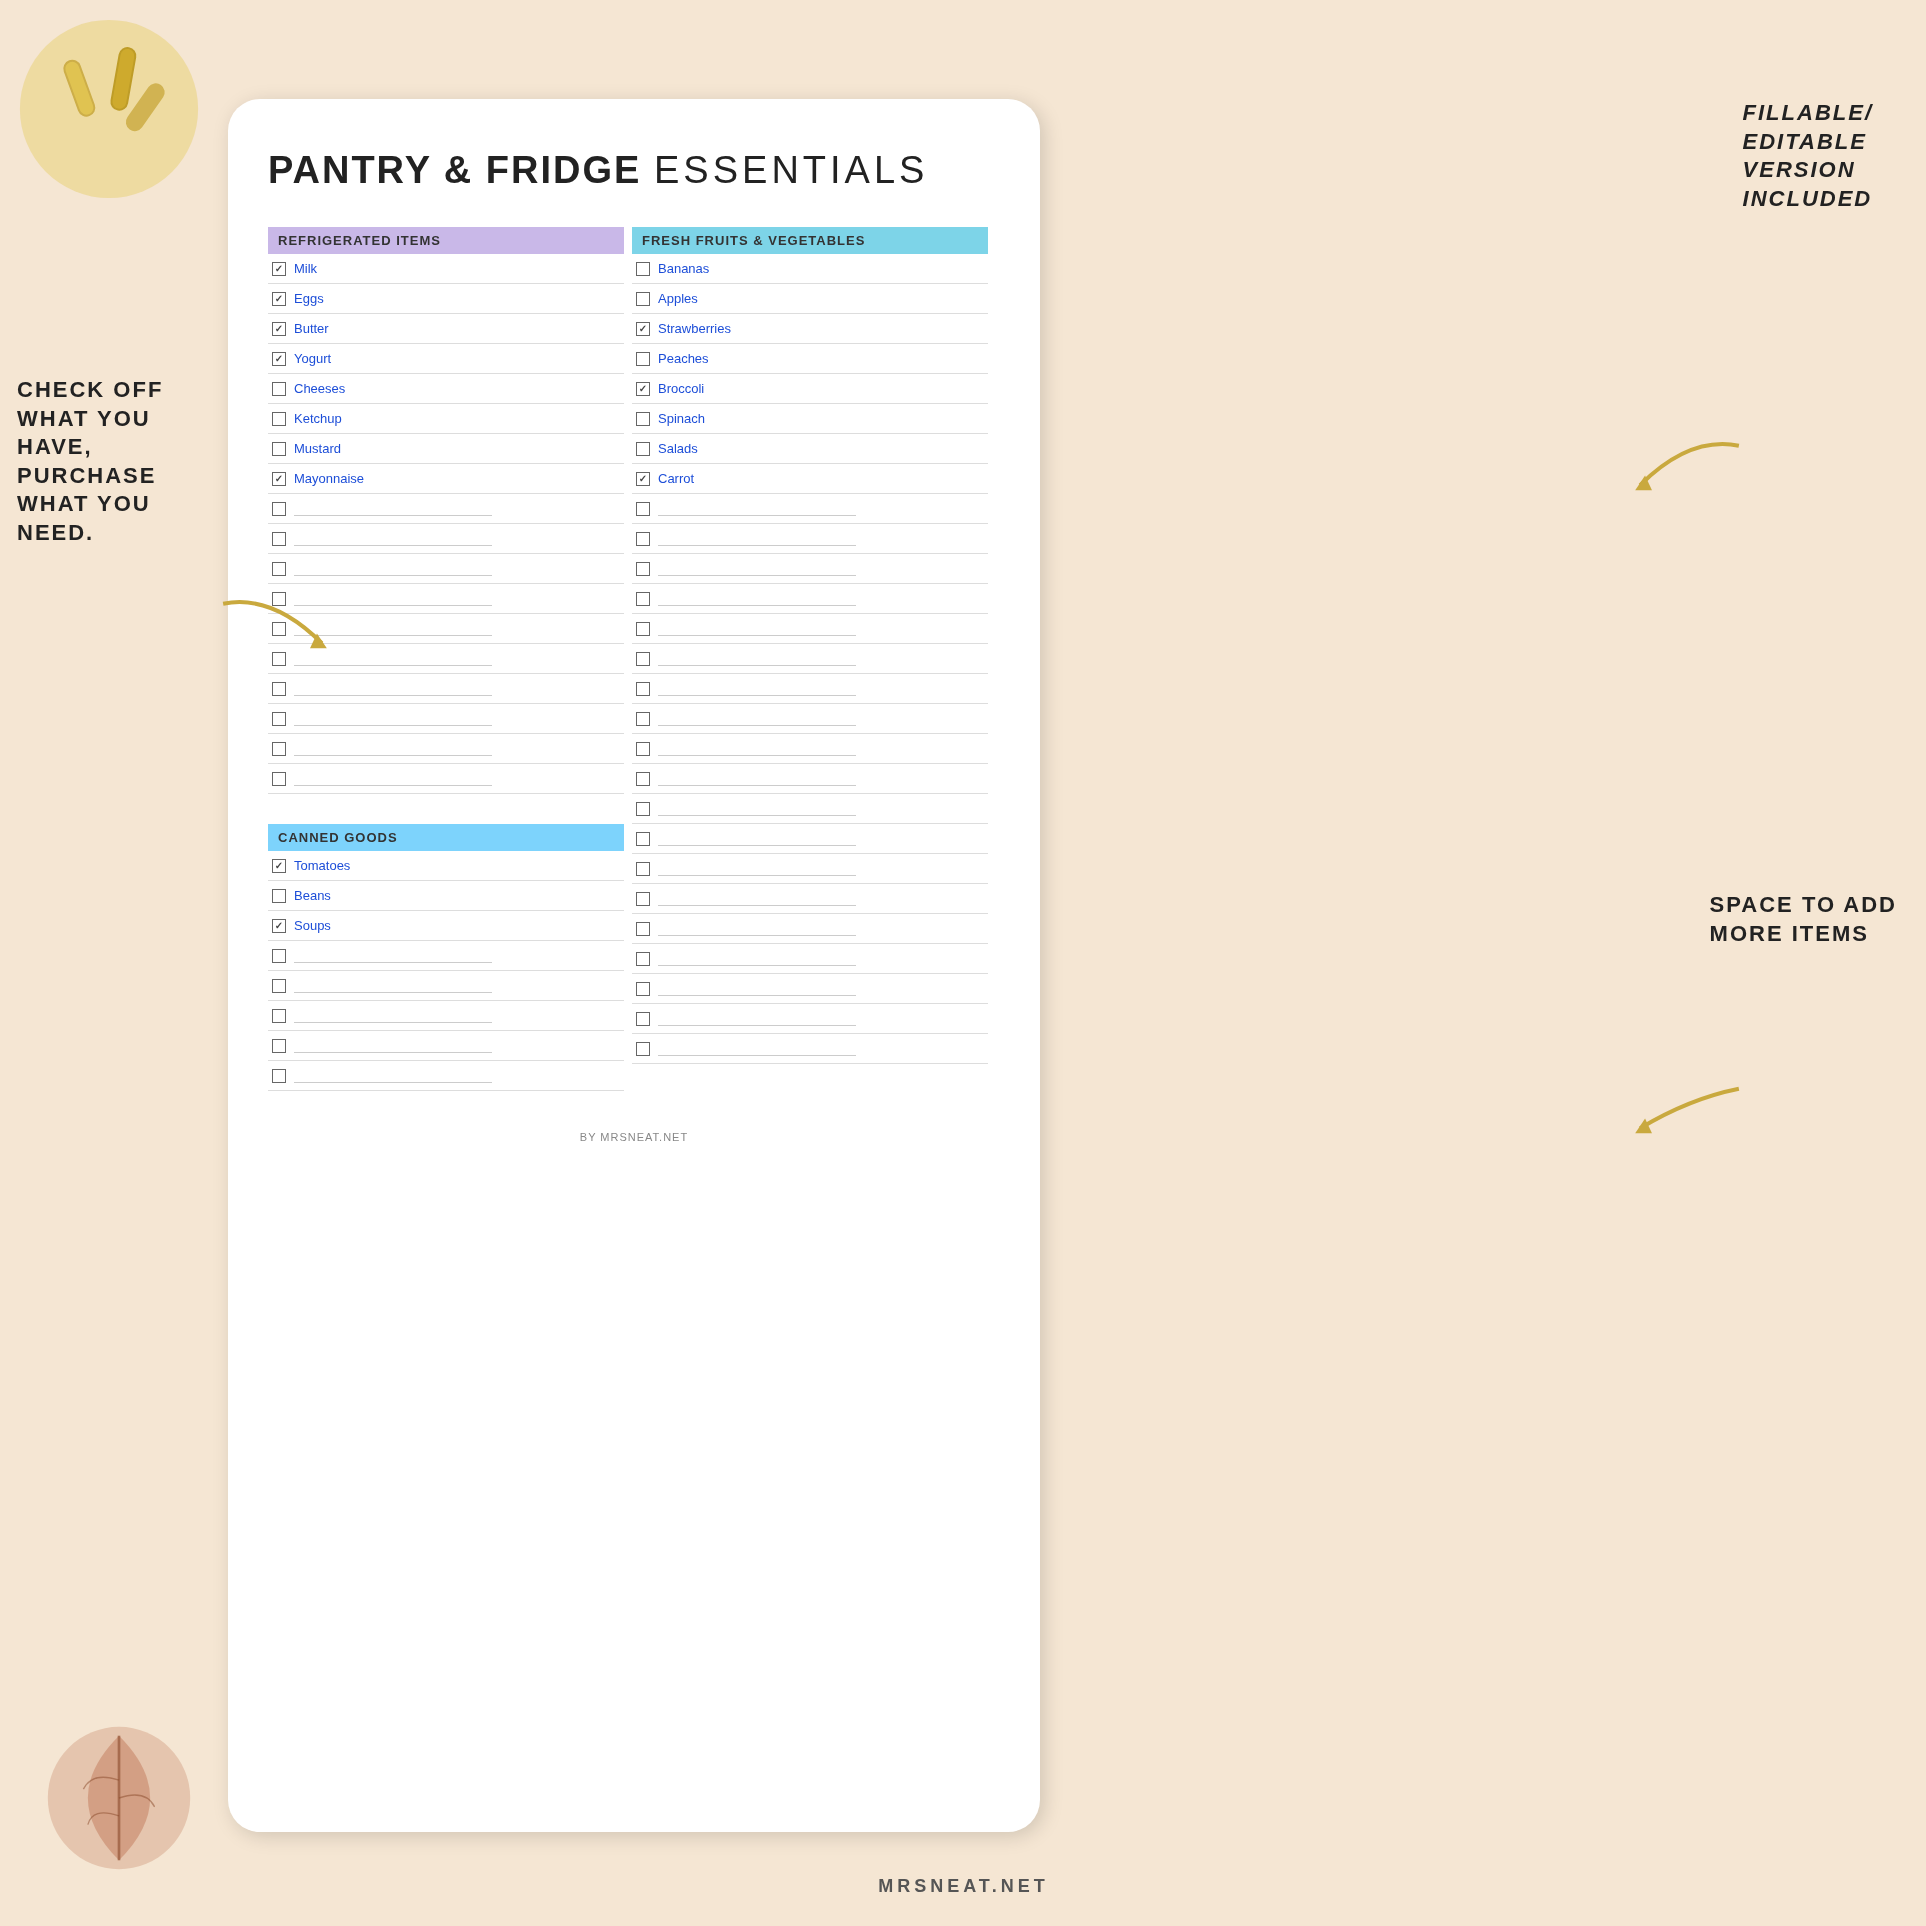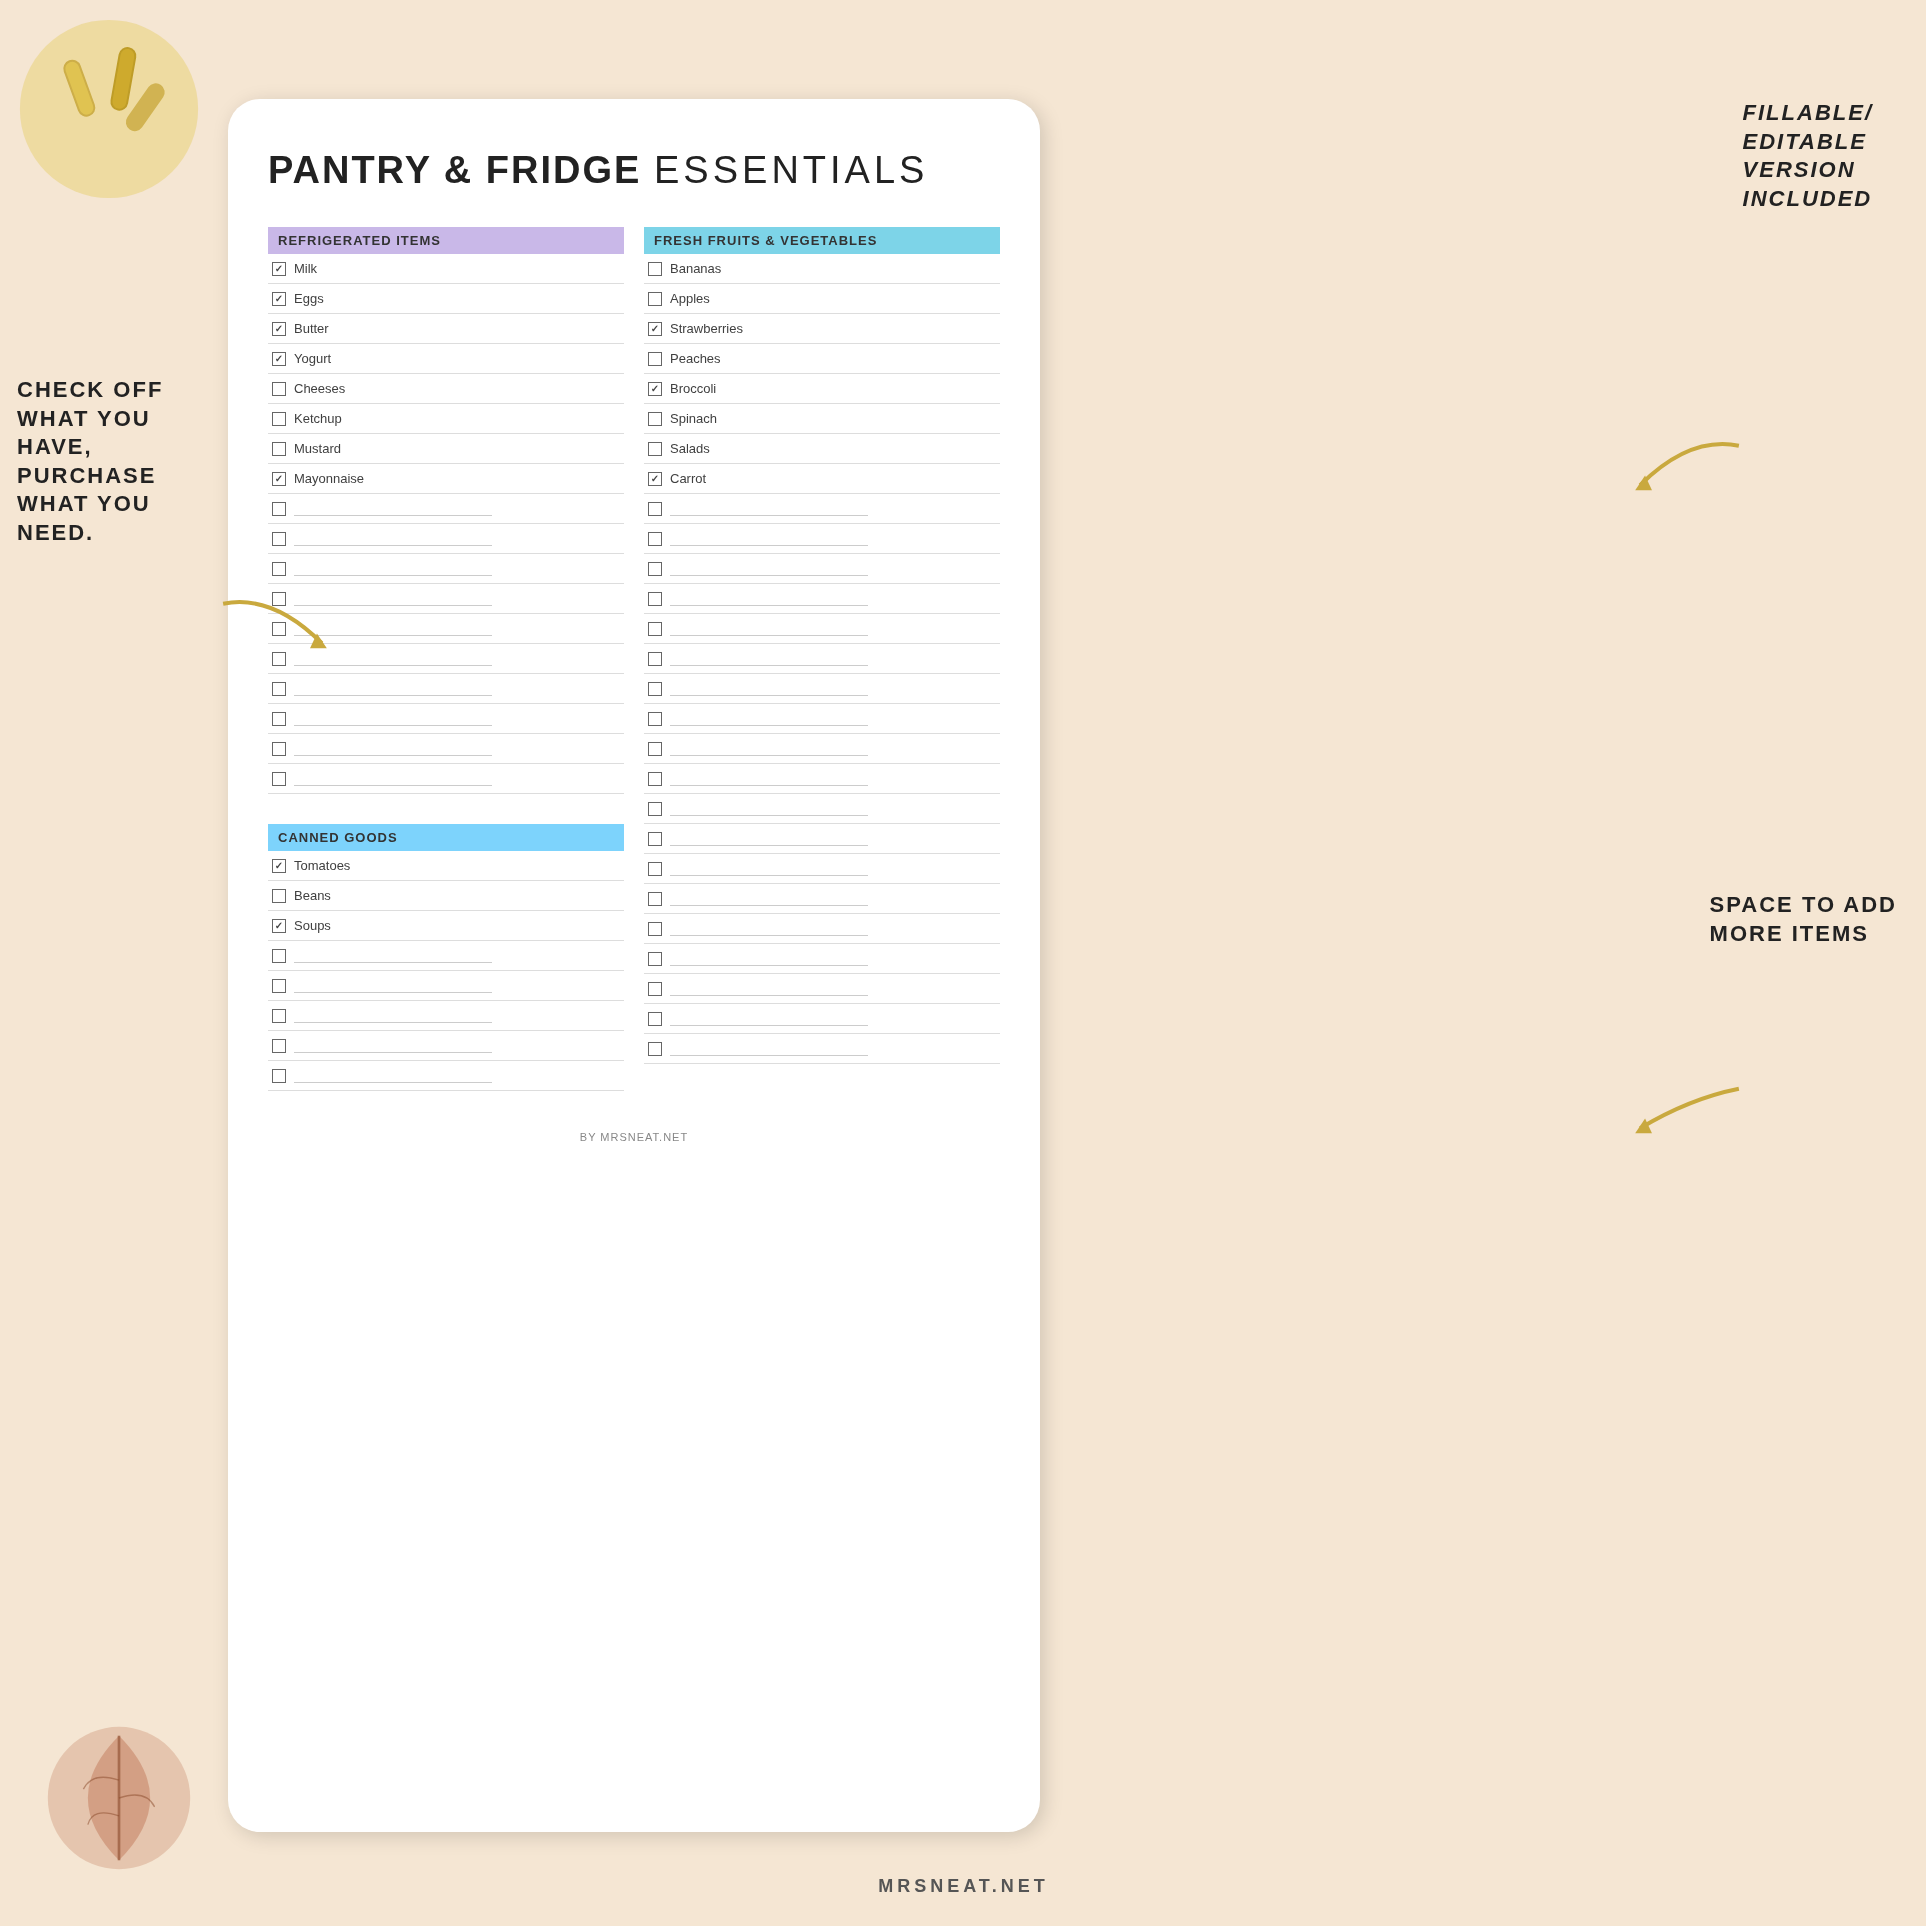--- a/index.html
+++ b/index.html
@@ -35,21 +35,21 @@
       text-transform: uppercase;
     }
     .doc-title .light {
       font-weight: 300;
       letter-spacing: 4px;
     }
 
     
     .columns {
       display: flex;
-      gap: 20px;
+      gap: 8px;
     }
 
     .col-left {
       width: 356px;
     }
 
     .col-right {
       width: 356px;
     }
 
@@ -93,21 +93,21 @@
       color: #444;
     }
     .check-box.checked::after {
       content: '✓';
       font-size: 10px;
       font-weight: bold;
     }
 
     .check-label {
       font-size: 13px;
-      color: #404040;
+      color: #1d4ed8;
     }
 
     .empty-line {
       width: 198px;
       border-bottom: 1px solid #ccc;
       height: 14px;
       display: inline-block;
     }
 
     

